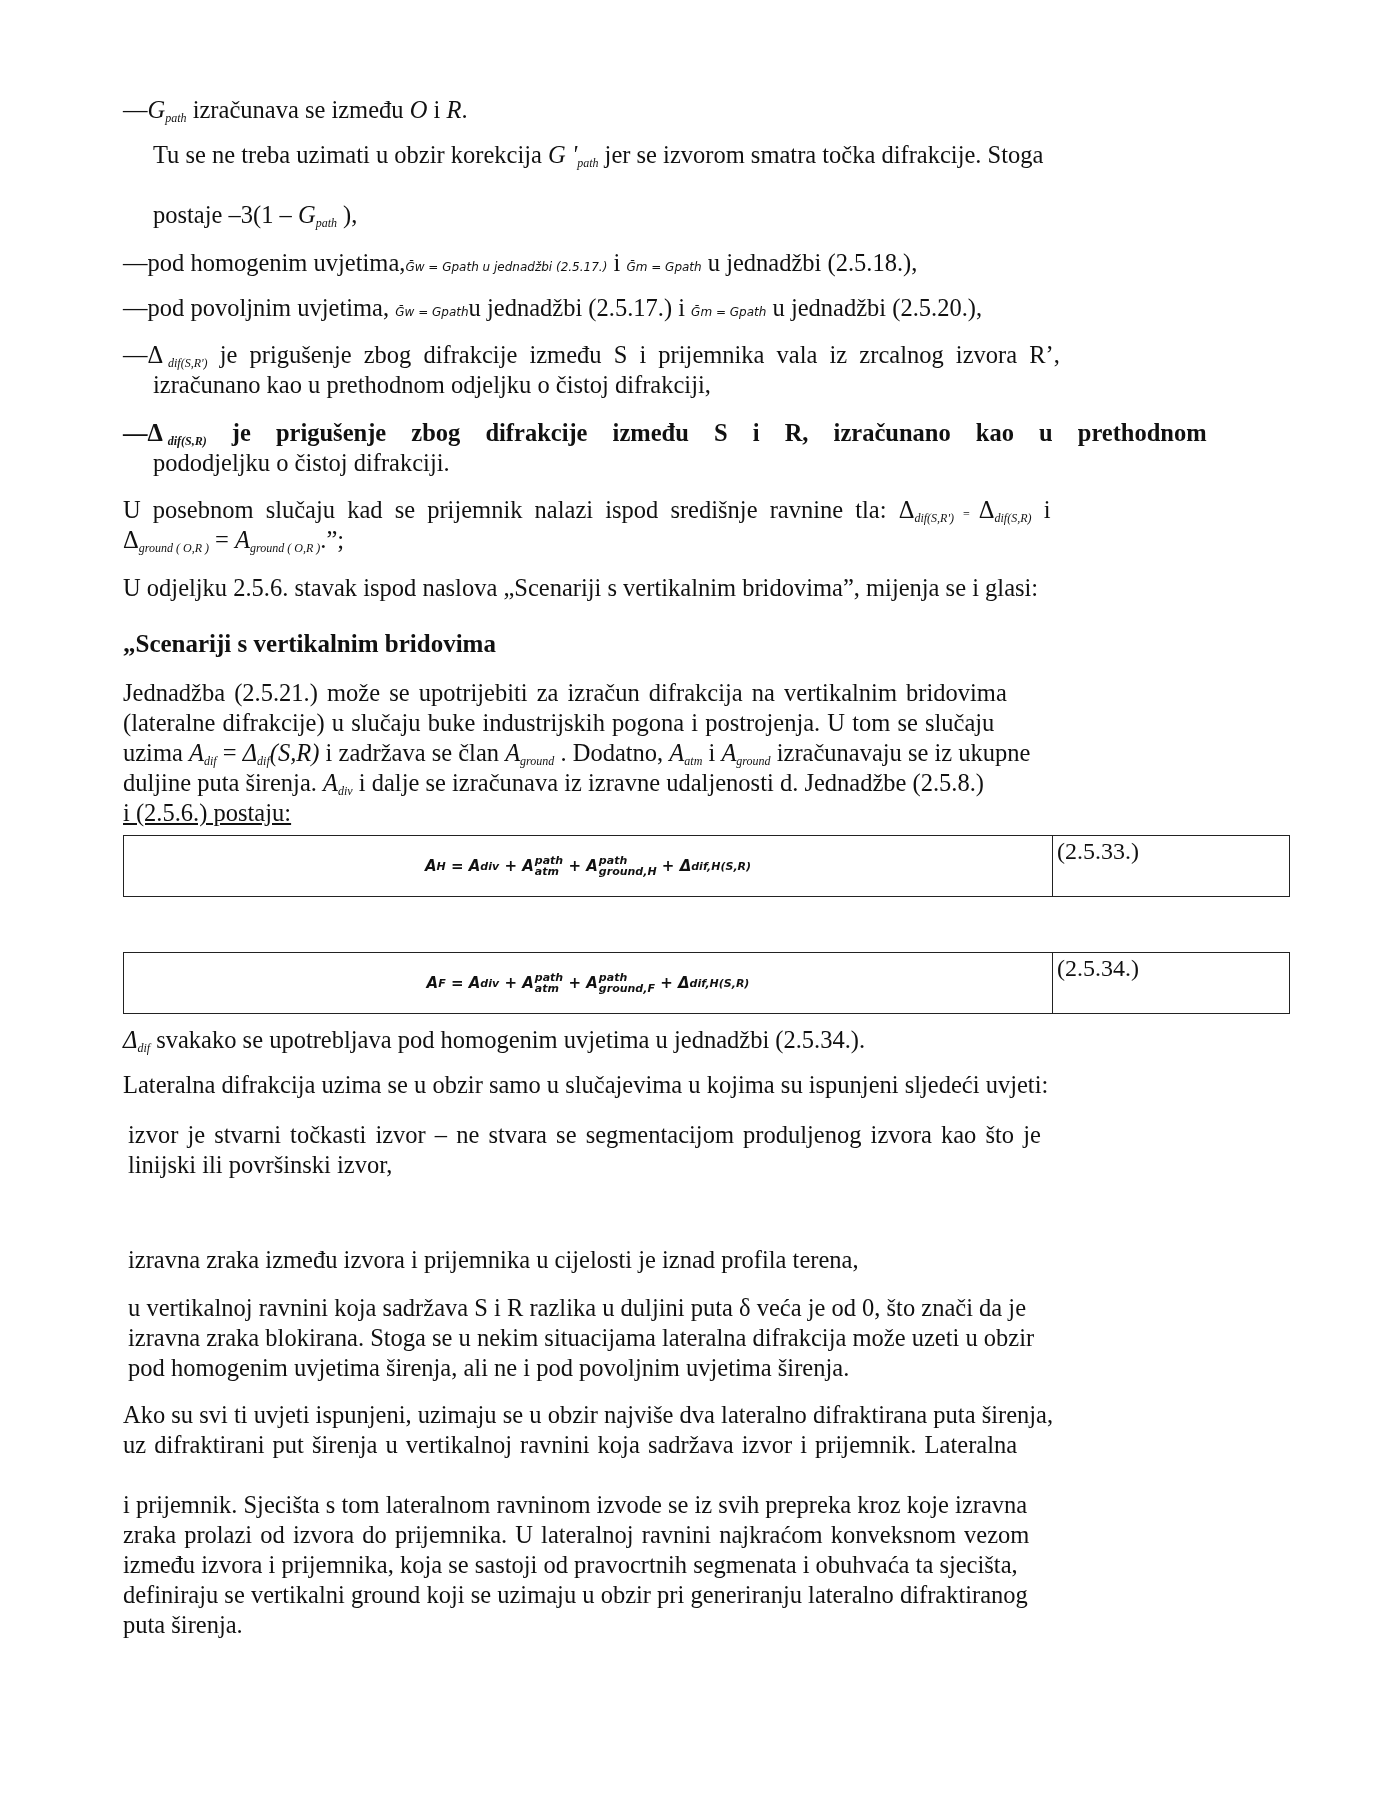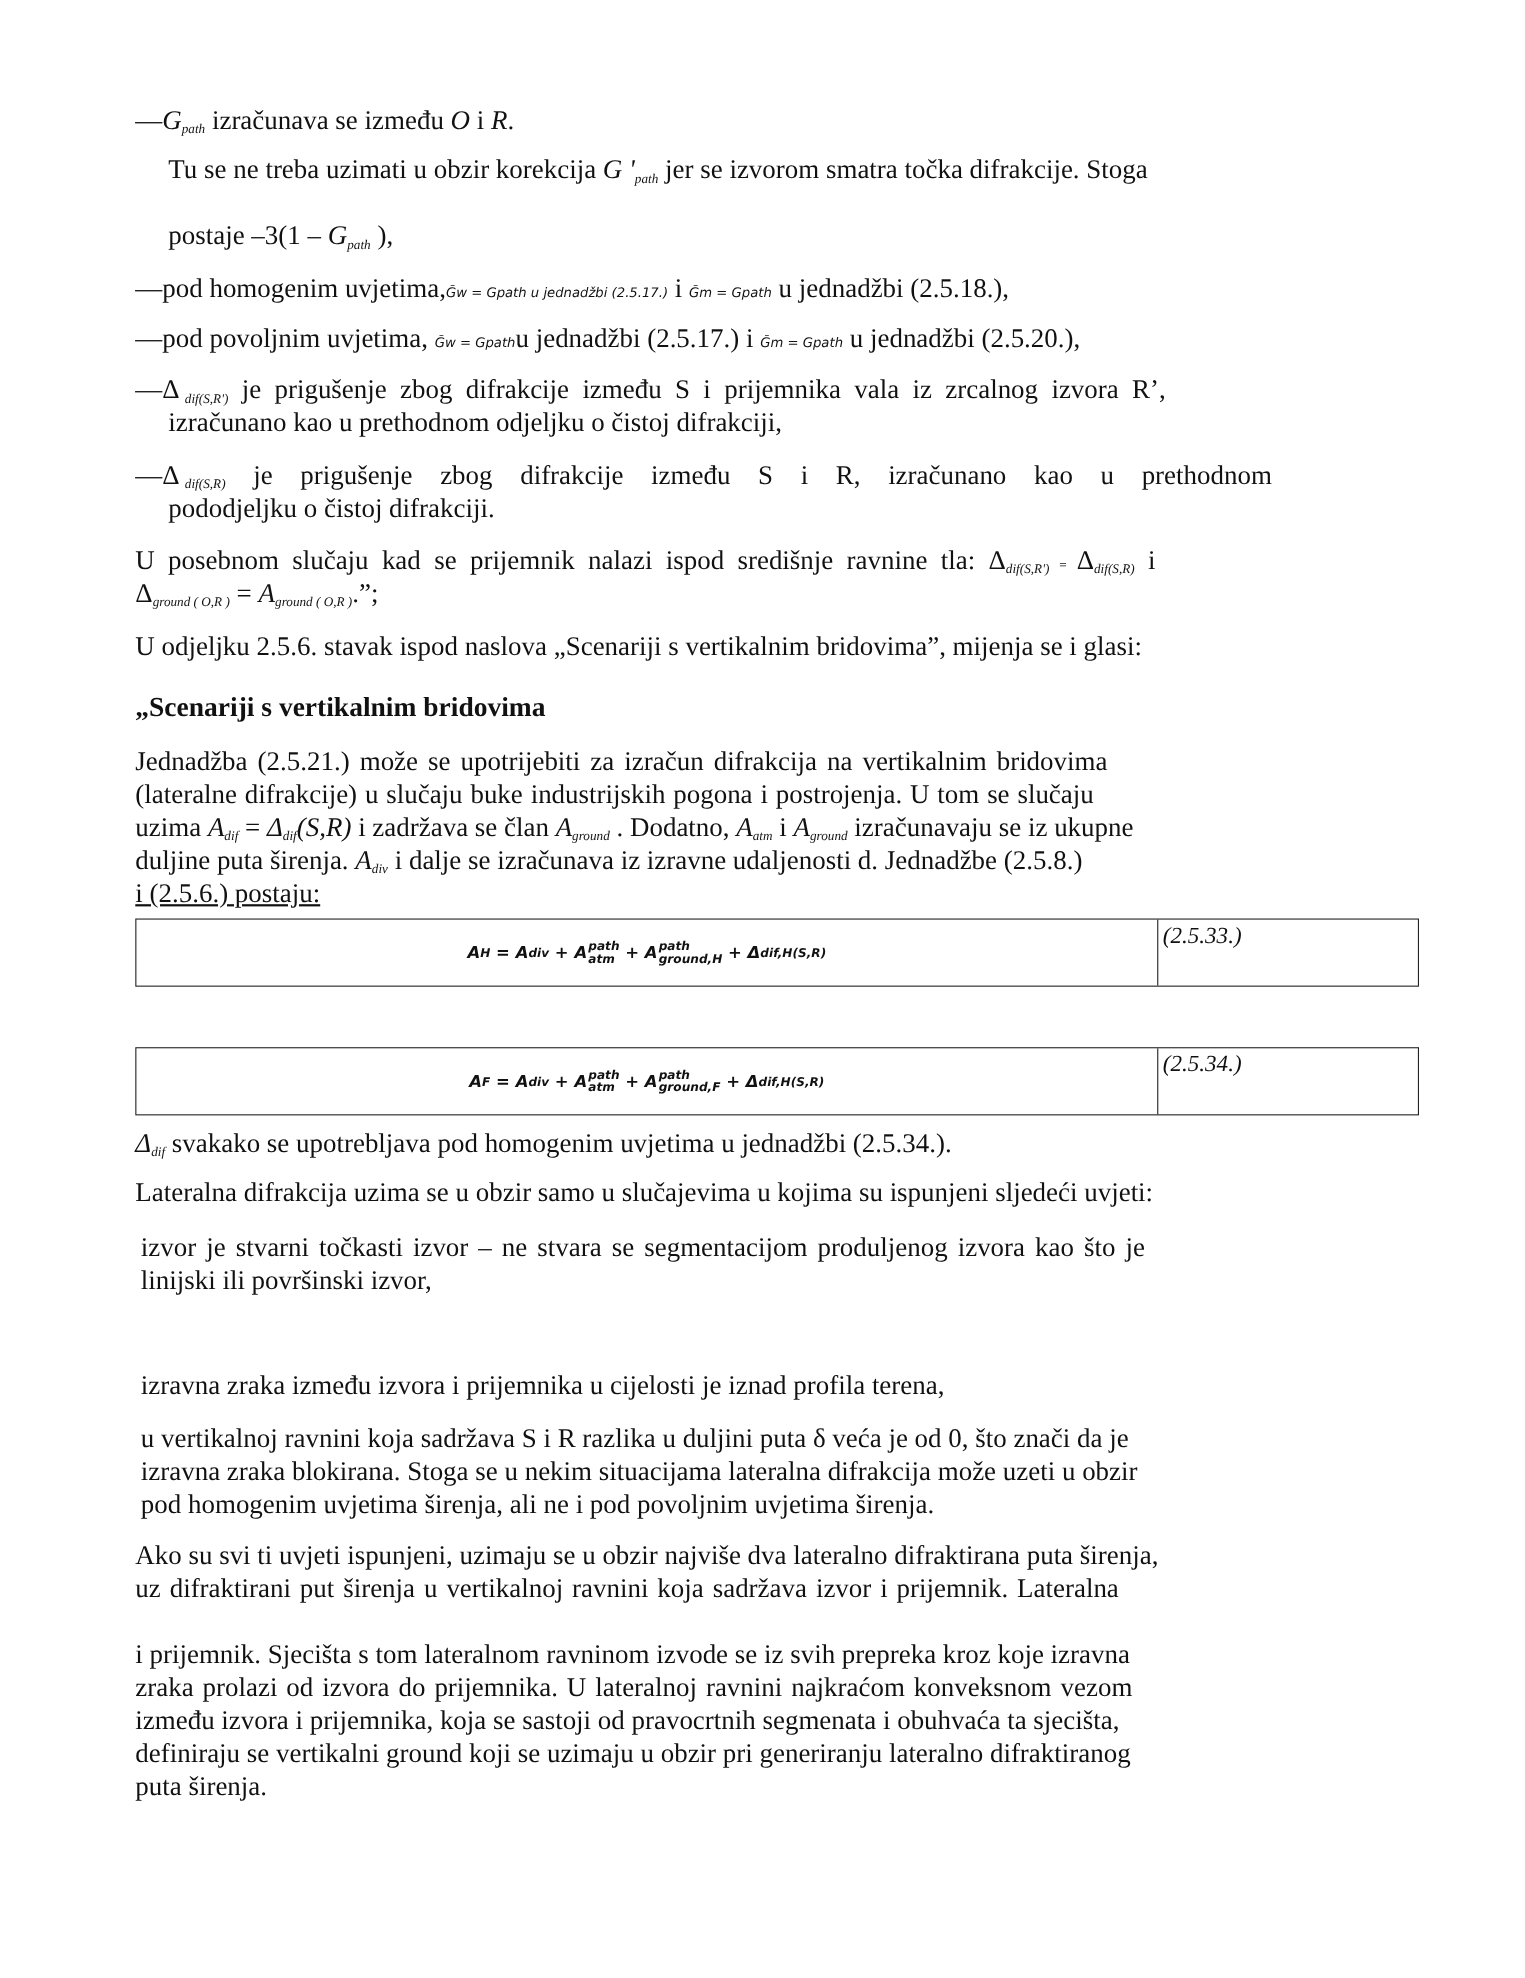--- a/index.html
+++ b/index.html
@@ -17,21 +17,21 @@
   .eqbox {
     position: absolute; left: 123px; width: 1165px; height: 60px;
     border: 1.5px solid #222;
     display: flex;
   }
   .eqbox .formula {
     width: 928px; border-right: 1.5px solid #222;
     display: flex; align-items: center; justify-content: center;
     font-family: "DejaVu Sans", sans-serif; font-size: 15px; font-style: italic; font-weight: bold;
   }
-  .eqbox .eqnum { flex: 1; font-size: 21px; padding-left: 4px; padding-top: 2px; font-style: italic; }
+  .eqbox .eqnum { flex: 1; font-size: 24px; padding-left: 4px; padding-top: 2px; }
   .formula sup, .formula sub { font-size: 11px; }
   .formula .stack { display: inline-flex; flex-direction: column; line-height: 11px; vertical-align: middle; margin-left: 1px; }
   .formula .stack span { font-size: 11px; }
 </style>
 </head>
 <body>
 
 <div class="page">
 
   <div class="line" style="left:123px; top:95px;">
@@ -51,21 +51,21 @@
 
   <div class="line" style="left:123px; top:293px;">
     <span>—pod povoljnim uvjetima, </span><span class="small-math">Ḡw = Gpath</span><span>u jednadžbi (2.5.17.) i </span><span class="small-math">Ḡm = Gpath</span><span> u jednadžbi (2.5.20.),</span>
   </div>
 
   <div class="line" style="left:123px; top:340px; width:1165px;">
     <span>—Δ </span><span class="sub">dif(S,R')</span><span style="word-spacing:6px;"> je prigušenje zbog difrakcije između S i prijemnika vala iz zrcalnog izvora R’,</span>
   </div>
   <div class="line" style="left:153px; top:370px;">izračunano kao u prethodnom odjeljku o čistoj difrakciji,</div>
 
-  <div class="line" style="left:123px; top:418px;">
+  <div class="line" style="left:123px; top:418px;font-weight:bold;">
     <span>—Δ </span><span class="sub">dif(S,R)</span><span style="word-spacing:19px;"> je prigušenje zbog difrakcije između S i R, izračunano kao u prethodnom</span>
   </div>
   <div class="line" style="left:153px; top:448px;">pododjeljku o čistoj difrakciji.</div>
 
   <div class="line" style="left:123px; top:495px; word-spacing:6px;">
     <span>U posebnom slučaju kad se prijemnik nalazi ispod središnje ravnine tla: Δ</span><span class="sub">dif(S,R')</span><span style="font-size:12px;"> = </span><span>Δ</span><span class="sub">dif(S,R)</span><span> i</span>
   </div>
   <div class="line" style="left:123px; top:525px;">
     <span>Δ</span><span class="sub">ground ( O,R )</span><span> = </span><span class="it">A</span><span class="sub">ground ( O,R )</span><span>.”;</span>
   </div>

